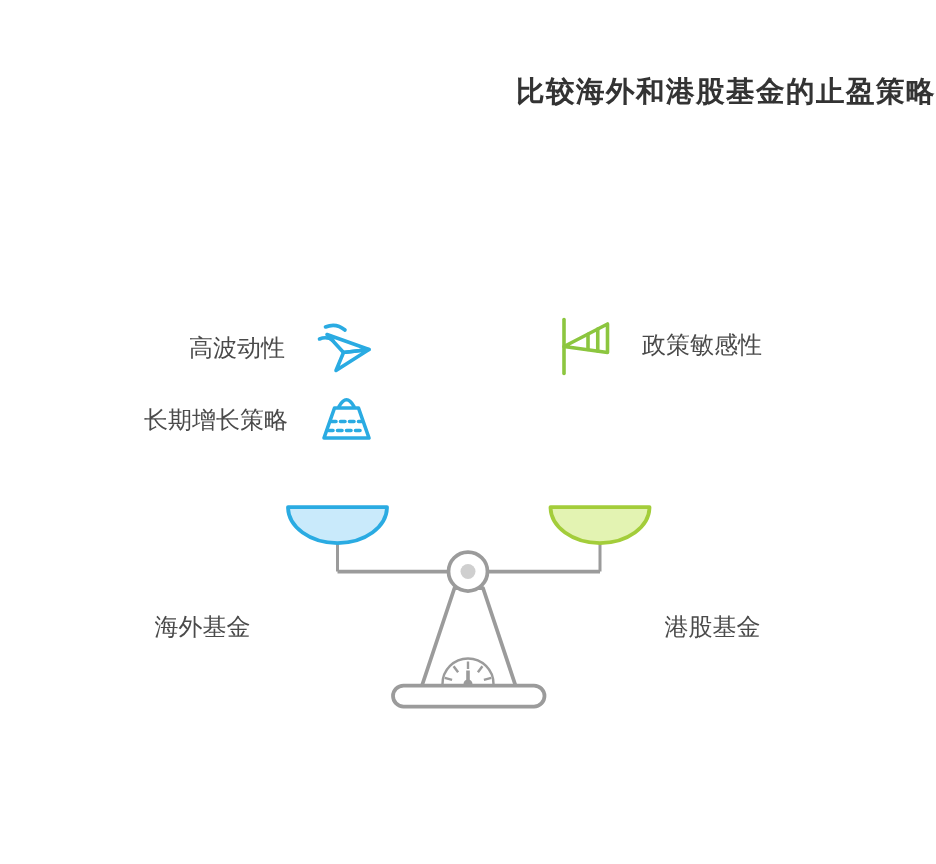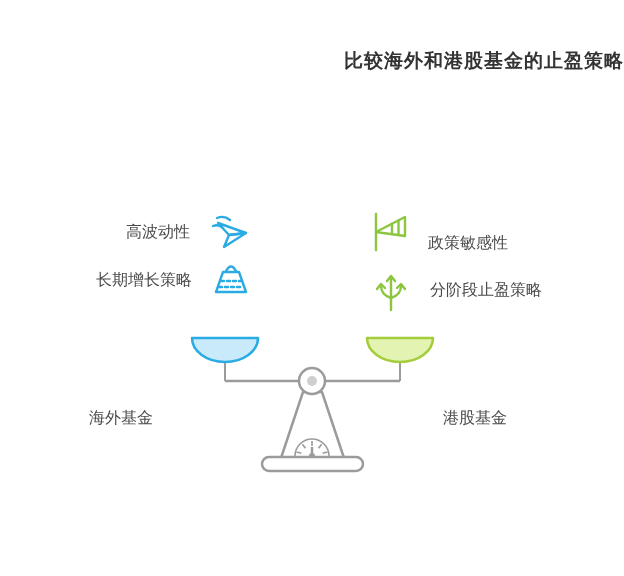--- a/index.html
+++ b/index.html
@@ -47,31 +47,31 @@
   .icon-box{
     width:46px;
     height:46px;
     display:flex;
     align-items:center;
     justify-content:center;
     flex:0 0 auto;
   }
   .row-left-1{top:208px;left:0;width:252px;justify-content:flex-end;gap:16px;}
   .row-left-2{top:256px;left:0;width:254px;justify-content:flex-end;gap:16px;}
-  .row-right-1{top:206px;left:366px;gap:16px;align-items:flex-end;}
+  .row-right-1{top:206px;left:366px;gap:16px;}
   .row-right-2{top:266px;left:368px;gap:16px;}
   .footer-label{
     position:absolute;
     width:160px;
     text-align:center;
     font-size:16px;
     font-weight:500;
     color:var(--text);
   }
-  .footer-left{top:408px;left:41px;}
+  .footer-left{top:408px;left:55px;}
   .footer-right{top:408px;left:395px;font-family:Liberation Serif, serif;}
   .scale-svg{
     position:absolute;
     top:0;left:0;
     pointer-events:none;
   }
   svg{display:block;}
 </style>
 </head>
 <body>
@@ -139,31 +139,17 @@
       <svg width="44" height="44" viewBox="0 0 44 44" fill="none" stroke="var(--green)" stroke-width="2.4" stroke-linecap="round" stroke-linejoin="round">
         <line x1="9" y1="5" x2="9" y2="41"></line>
         <path d="M9 23 L38 8 L38 27 Z"></path>
         <line x1="25" y1="14.8" x2="25" y2="25"></line>
         <line x1="31.5" y1="11.4" x2="31.5" y2="26"></line>
       </svg>
     </span>
     <span class="label">政策敏感性</span>
   </div>
 
-  <div class="item-row row-right-2">
-    <span class="icon-box">
-      <svg width="44" height="44" viewBox="0 0 44 44" fill="none" stroke="var(--green)" stroke-width="2.4" stroke-linecap="round" stroke-linejoin="round">
-        <line x1="22" y1="42" x2="22" y2="24"></line>
-        <line x1="22" y1="24" x2="22" y2="9"></line>
-        <polyline points="18,13 22,8 26,13"></polyline>
-        <path d="M22 30 C16 28 12 24 12 18"></path>
-        <polyline points="8,21 12,16 16,20"></polyline>
-        <path d="M22 30 C28 28 32 24 32 18"></path>
-        <polyline points="28,20 32,16 36,21"></polyline>
-      </svg>
-    </span>
-    <span class="label">分阶段止盈策略</span>
-  </div>
 
   <div class="footer-label footer-left">海外基金</div>
   <div class="footer-label footer-right">港股基金</div>
 
 </div>
 
 </body></html>

